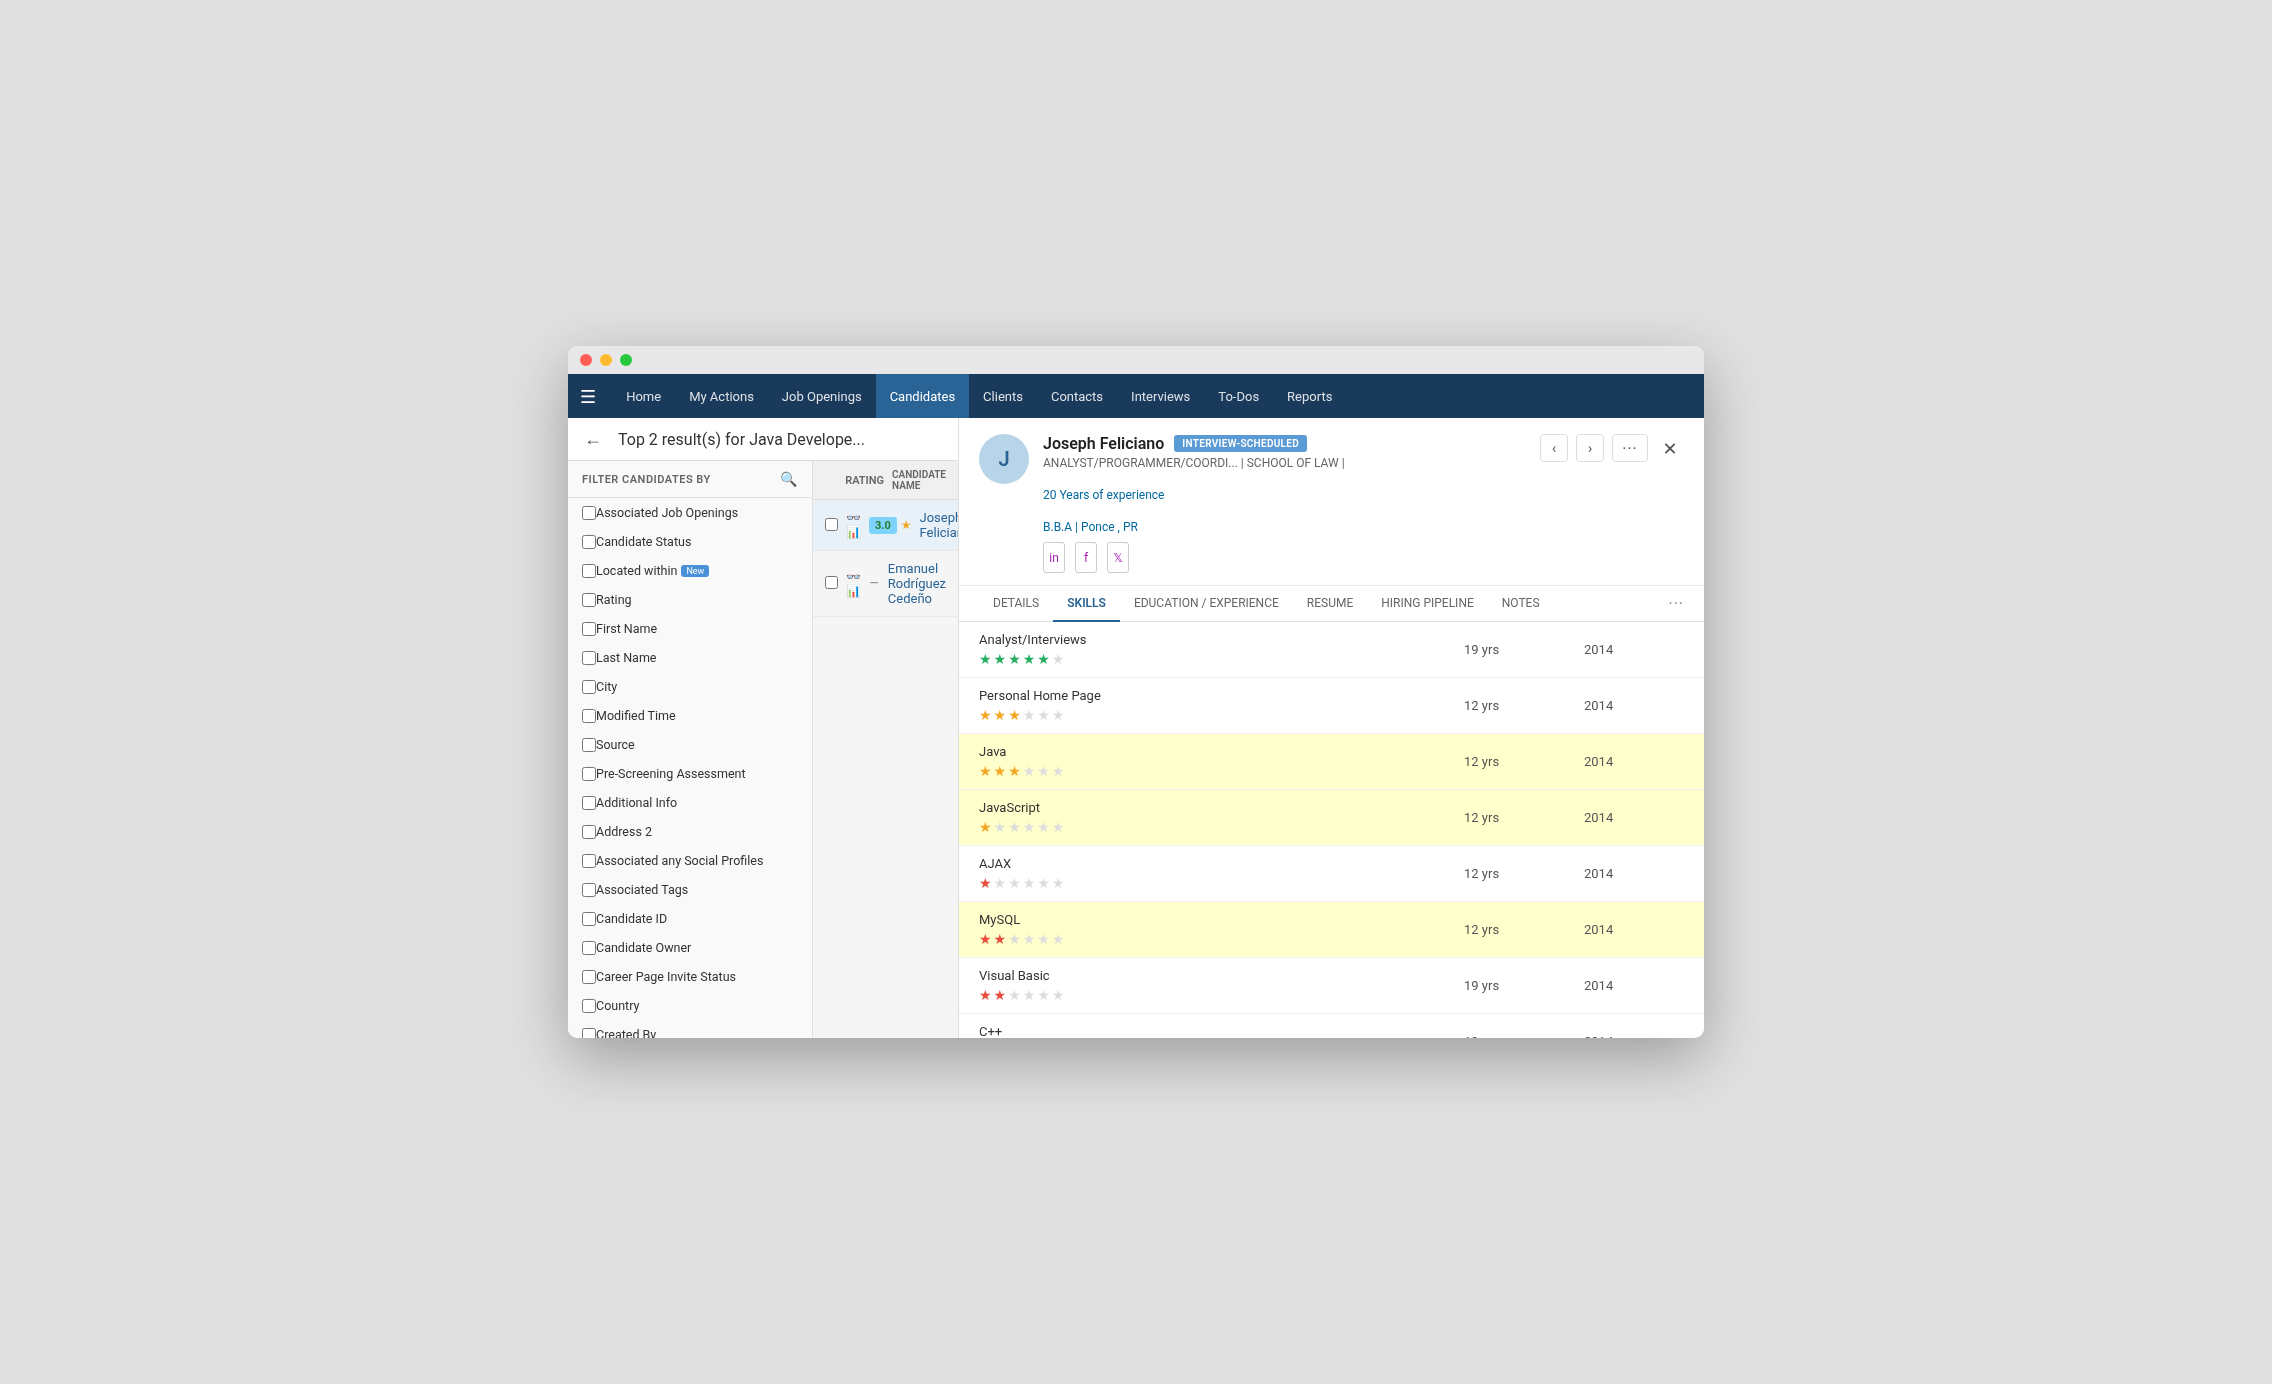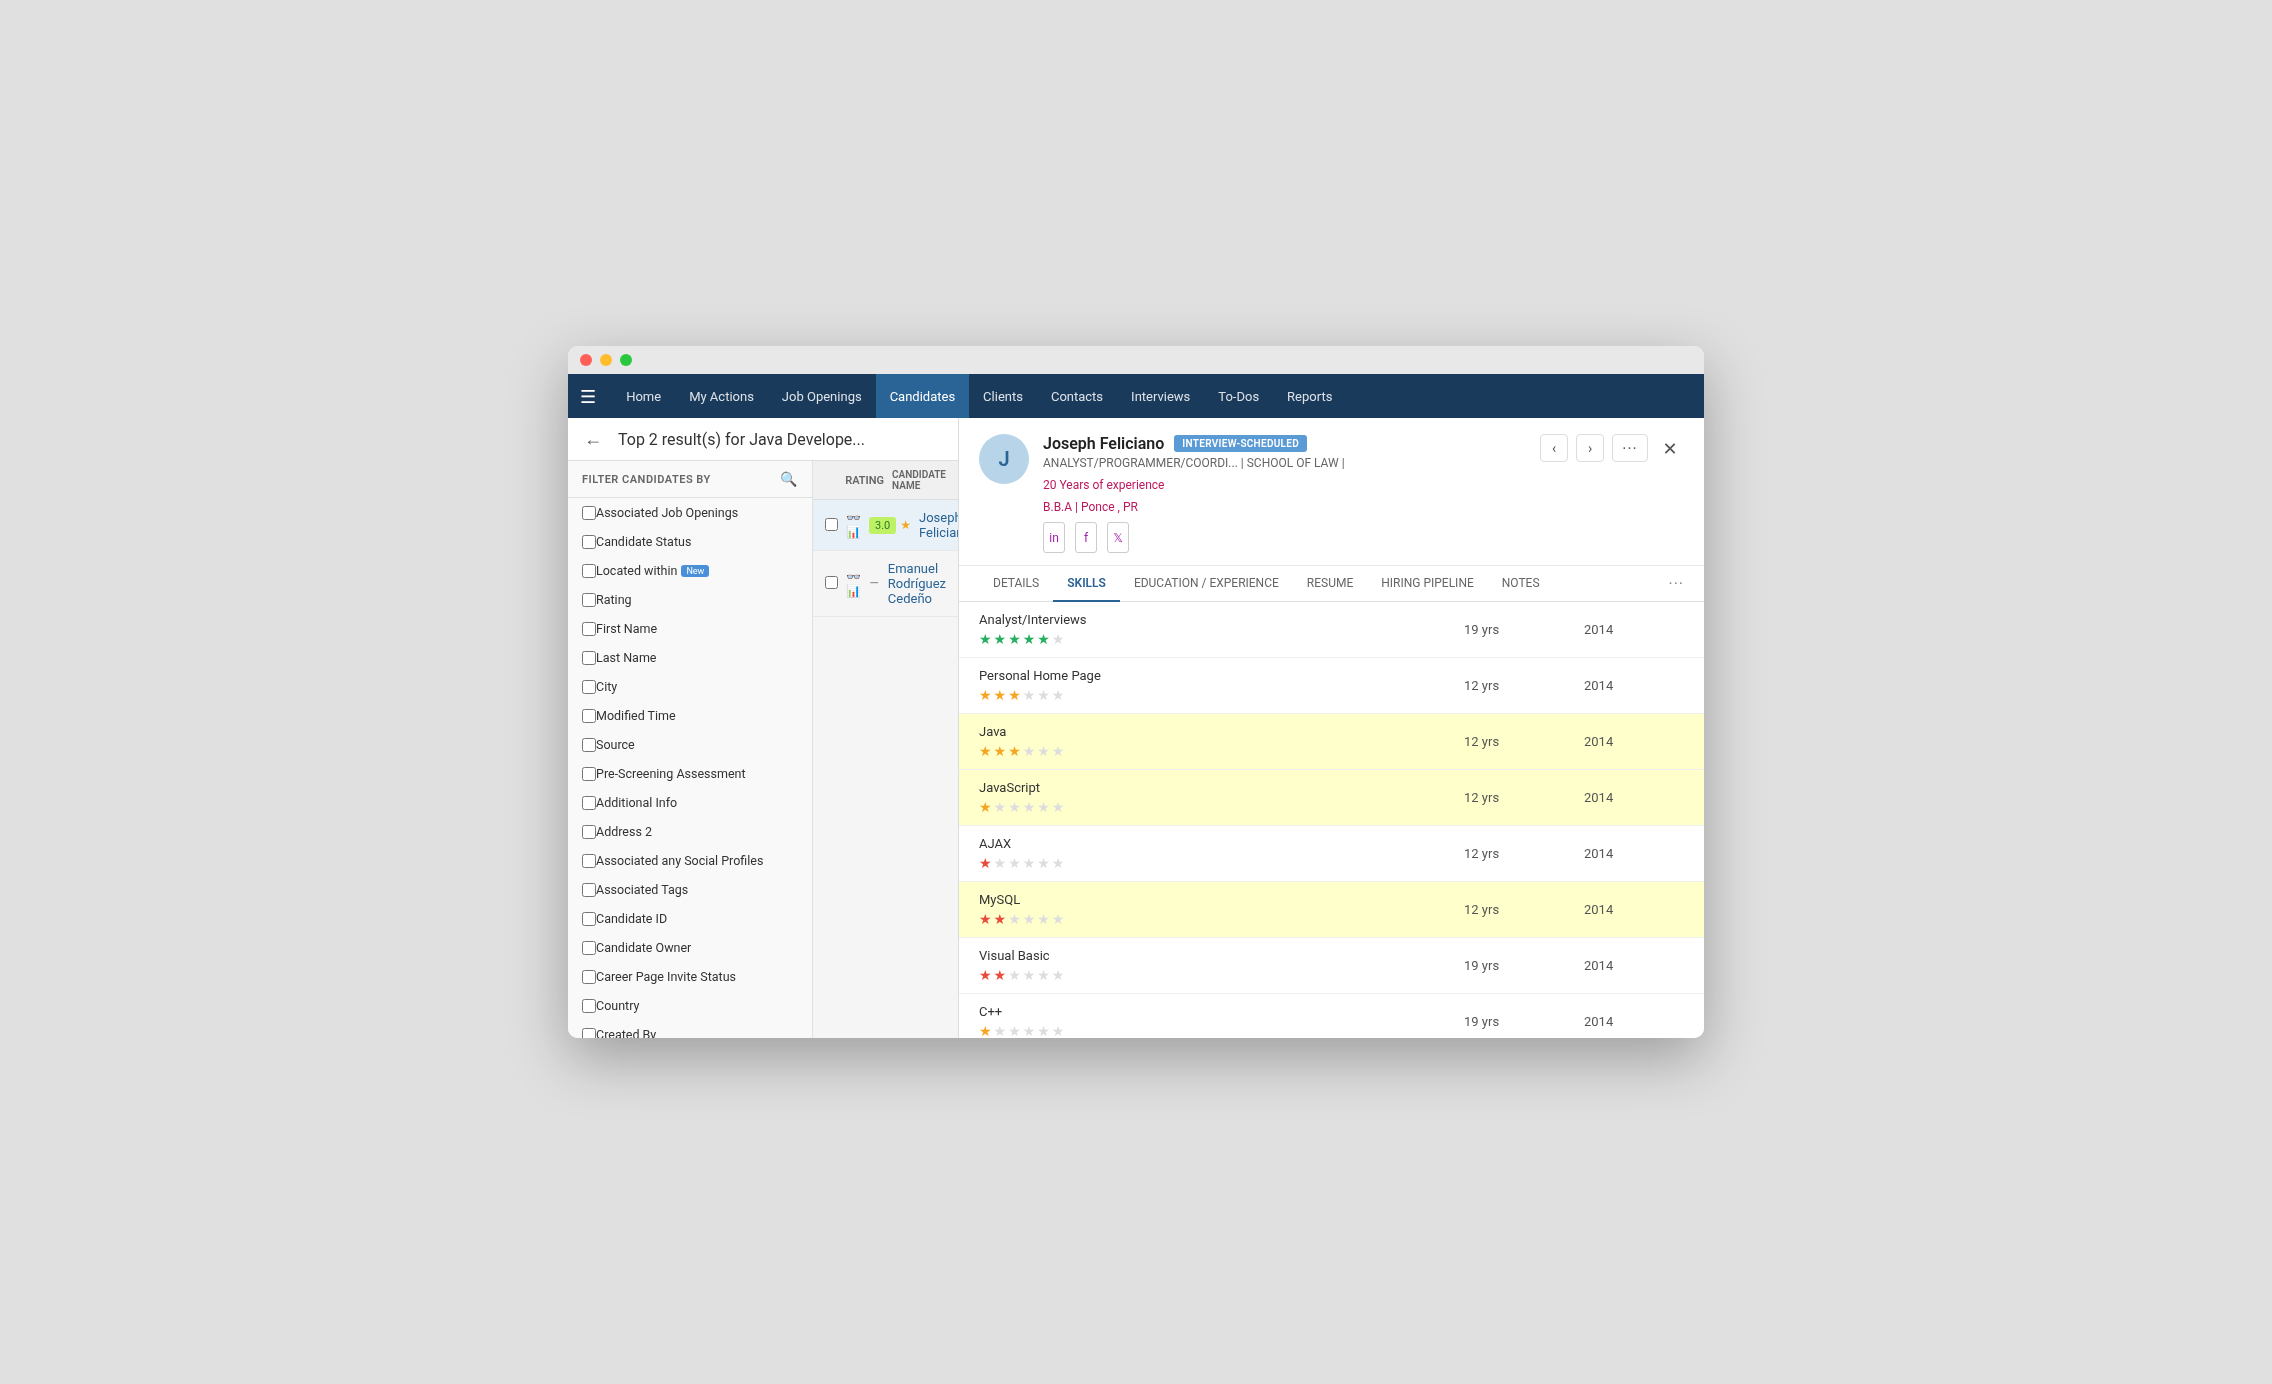--- a/index.html
+++ b/index.html
@@ -160,24 +160,24 @@
       padding: 10px 12px;
       border-bottom: 1px solid #e8e8e8;
       cursor: pointer;
       gap: 8px;
     }
     .candidate-row.active { background: #e8f0f8; }
     .row-check { width: 18px; }
     .row-icons { width: 50px; display: flex; gap: 4px; align-items: center; color: #aaa; font-size: 12px; }
     .row-rating { width: 80px; display: flex; align-items: center; gap: 4px; }
     .rating-badge {
-      background: #bef264;
+      background: #7dd3fc;
       color: #2a7a2a;
       font-size: 11px;
-      font-weight: 400;
+      font-weight: 700;
       padding: 2px 6px;
       border-radius: 3px;
     }
     .star-icon { font-size: 12px; }
     .candidate-name { flex: 1; color: #2a6496; font-size: 13px; cursor: pointer; }
     .right-panel {
       flex: 1;
       background: #fff;
       display: flex;
       flex-direction: column;
@@ -222,22 +222,22 @@
       border-radius: 3px;
       letter-spacing: 0.3px;
     }
     .candidate-subtitle {
       font-size: 12px;
       color: #666;
       margin-top: 3px;
     }
     .candidate-detail {
       font-size: 12px;
-      color: #be185d;
-      margin-top: 8px;
+      color: #0369a1;
+      margin-top: 18px;
     }
     .social-icons { display: flex; gap: 10px; margin-top: 8px; }
     .social-icon {
       width: 22px;
       height: 31px;
       border: 1px solid #ccc;
       border-radius: 3px;
       display: flex;
       align-items: center;
       justify-content: center;

